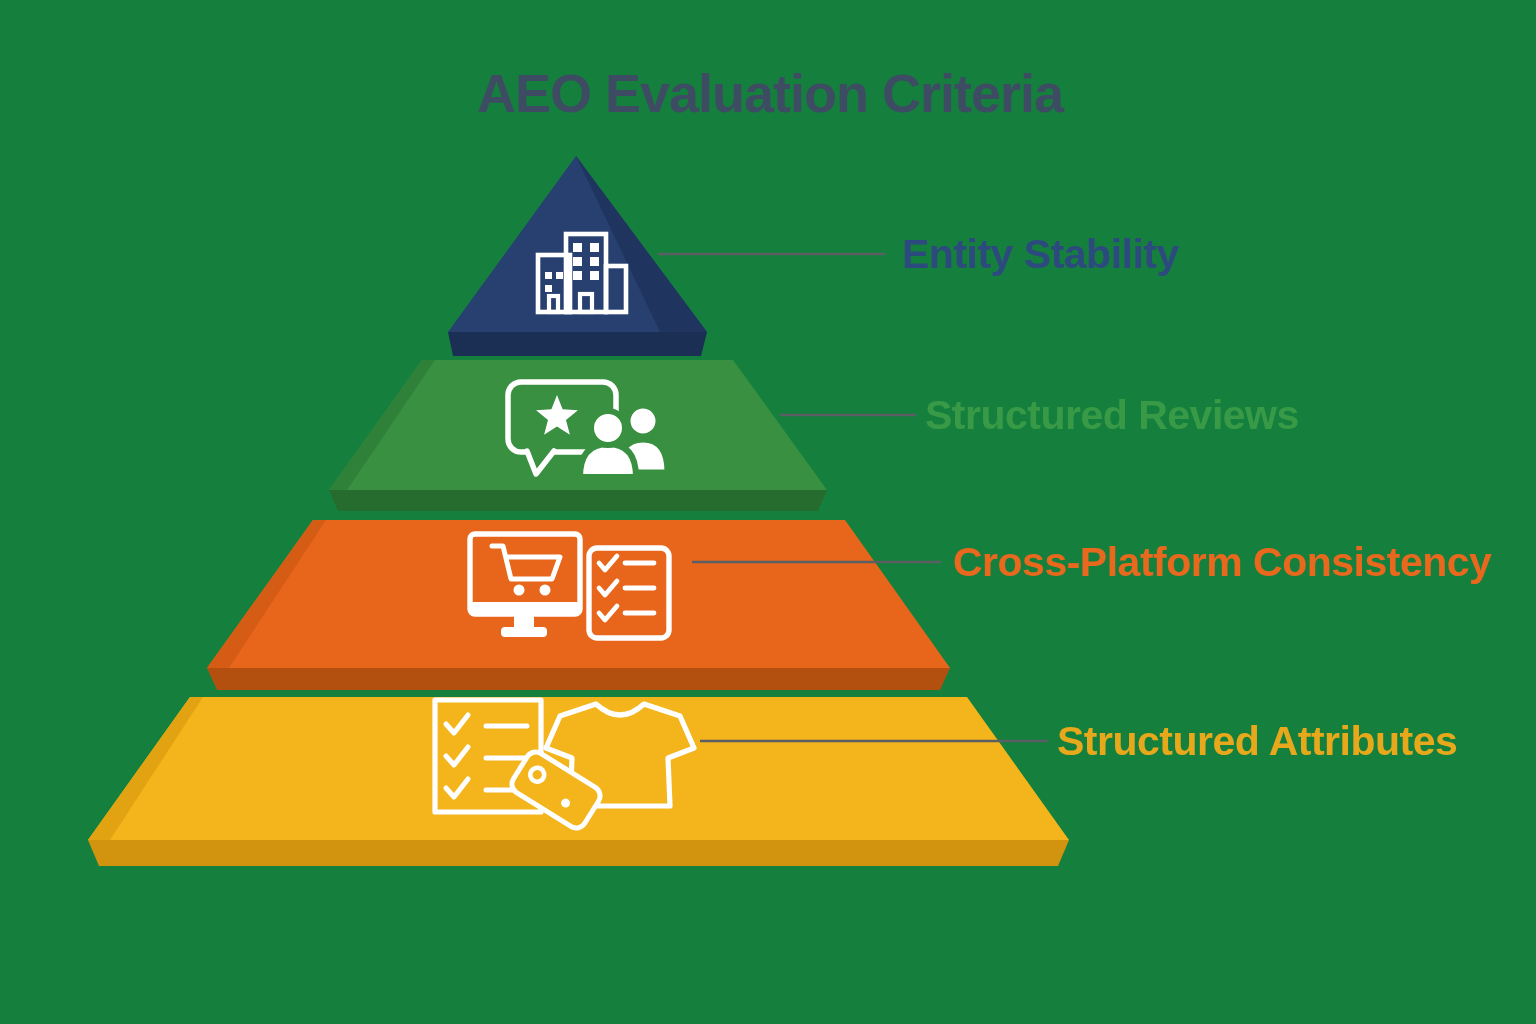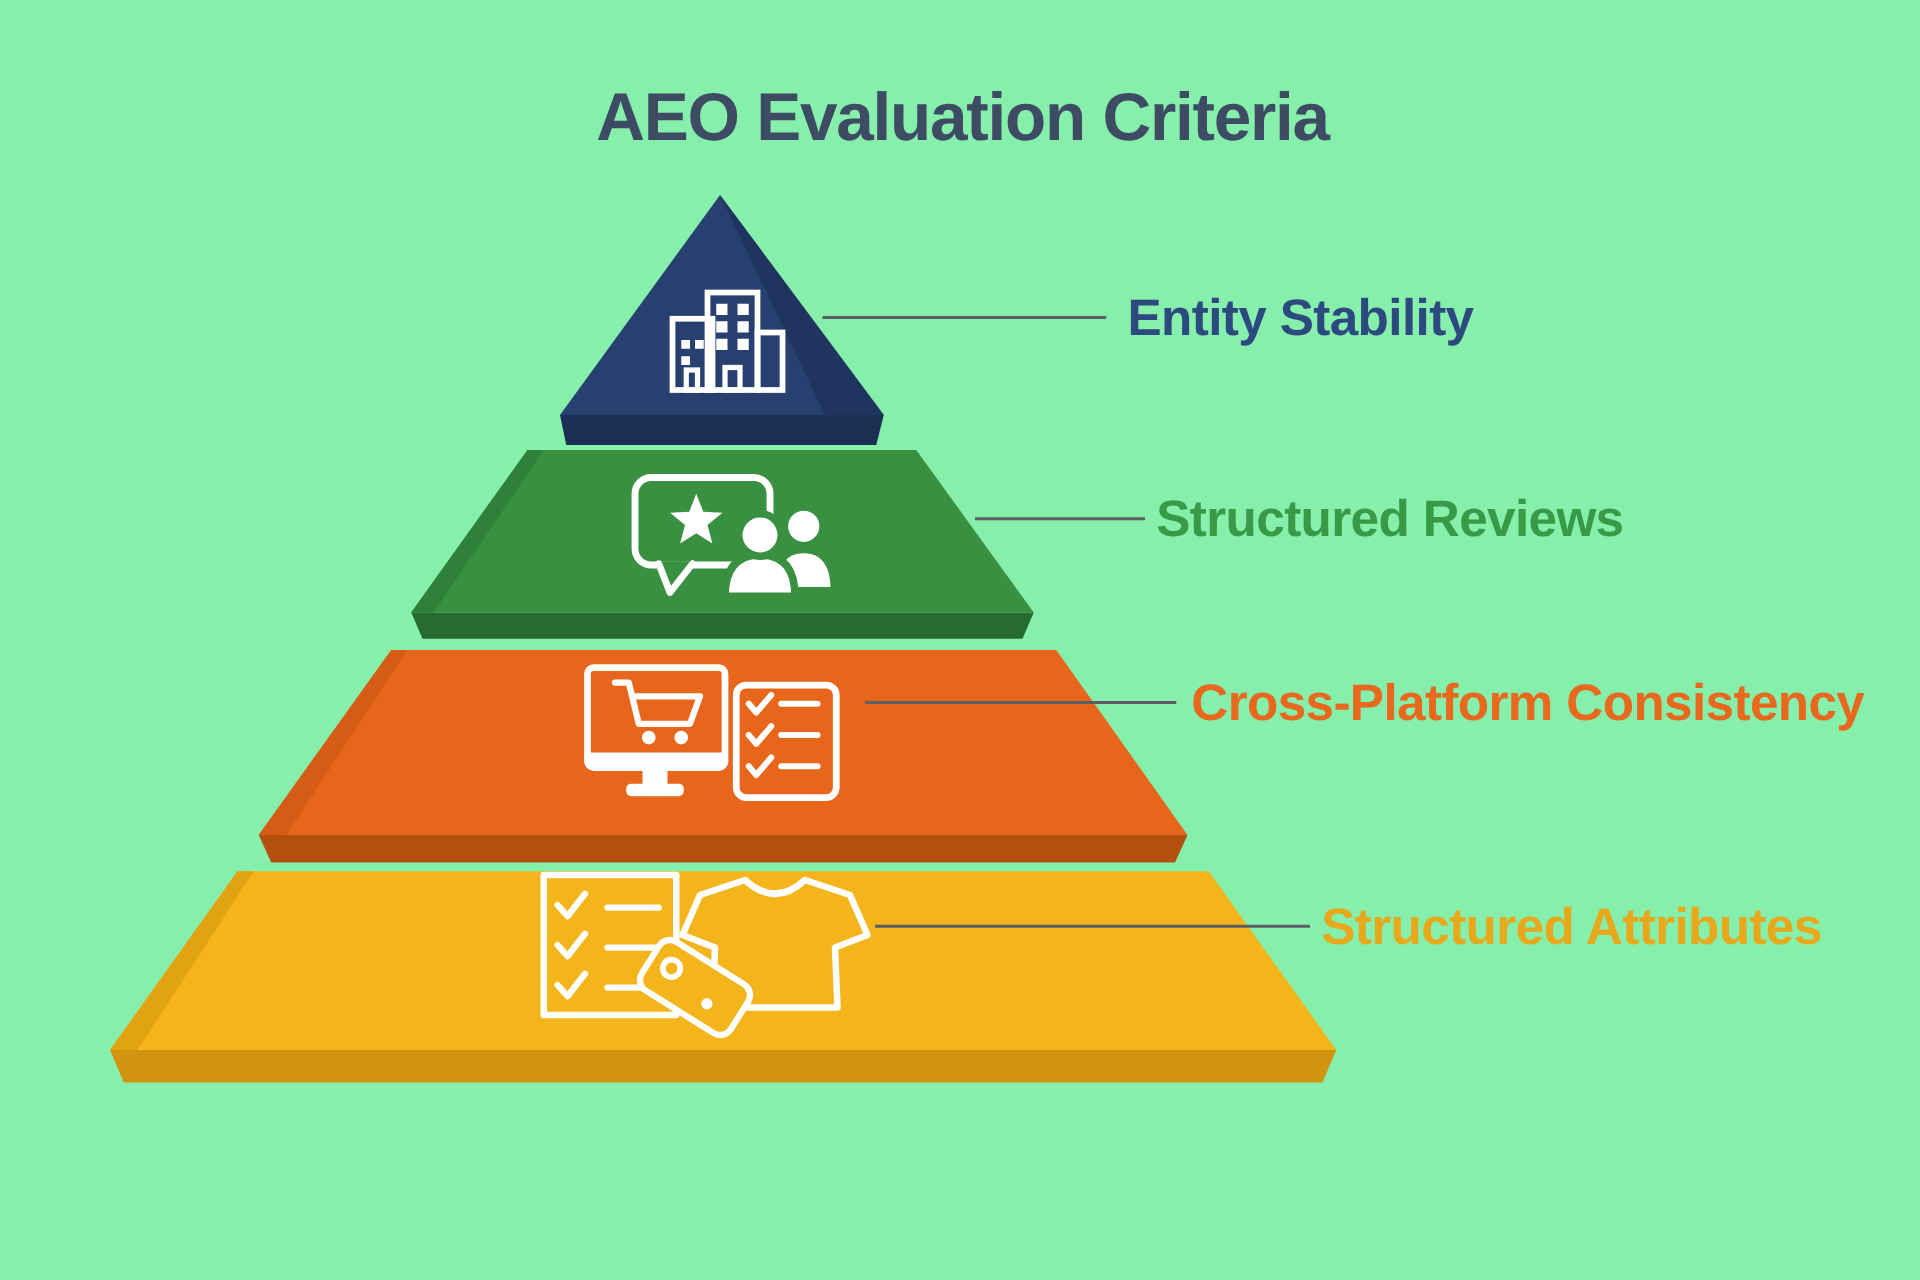--- a/index.html
+++ b/index.html
@@ -1,16 +1,16 @@
 <!DOCTYPE html>
 <html><head>
 <meta charset="utf-8">
 <style>
   html,body{margin:0;padding:0;background:#ffffff;}
-  .stage{position:relative;width:1536px;height:1024px;background:#86efac;overflow:hidden;
+  .stage{position:relative;width:1536px;height:1024px;background:#15803d;overflow:hidden;
          font-family:"Liberation Sans",sans-serif;}
   svg{display:block;}
   .title-text{font-family:"Liberation Sans","DejaVu Sans",sans-serif;font-weight:700;
               font-size:54px;letter-spacing:-1px;}
   .lvl-label{font-family:"Liberation Sans","DejaVu Sans",sans-serif;font-weight:700;
              font-size:41px;letter-spacing:-0.5px;}
   .icon-stroke{fill:none;stroke:#ffffff;stroke-linecap:round;stroke-linejoin:round;}
   .icon-stroke-sq{fill:none;stroke:#ffffff;stroke-linecap:square;stroke-linejoin:miter;}
   .icon-fill{fill:#ffffff;stroke:none;}
 </style>

